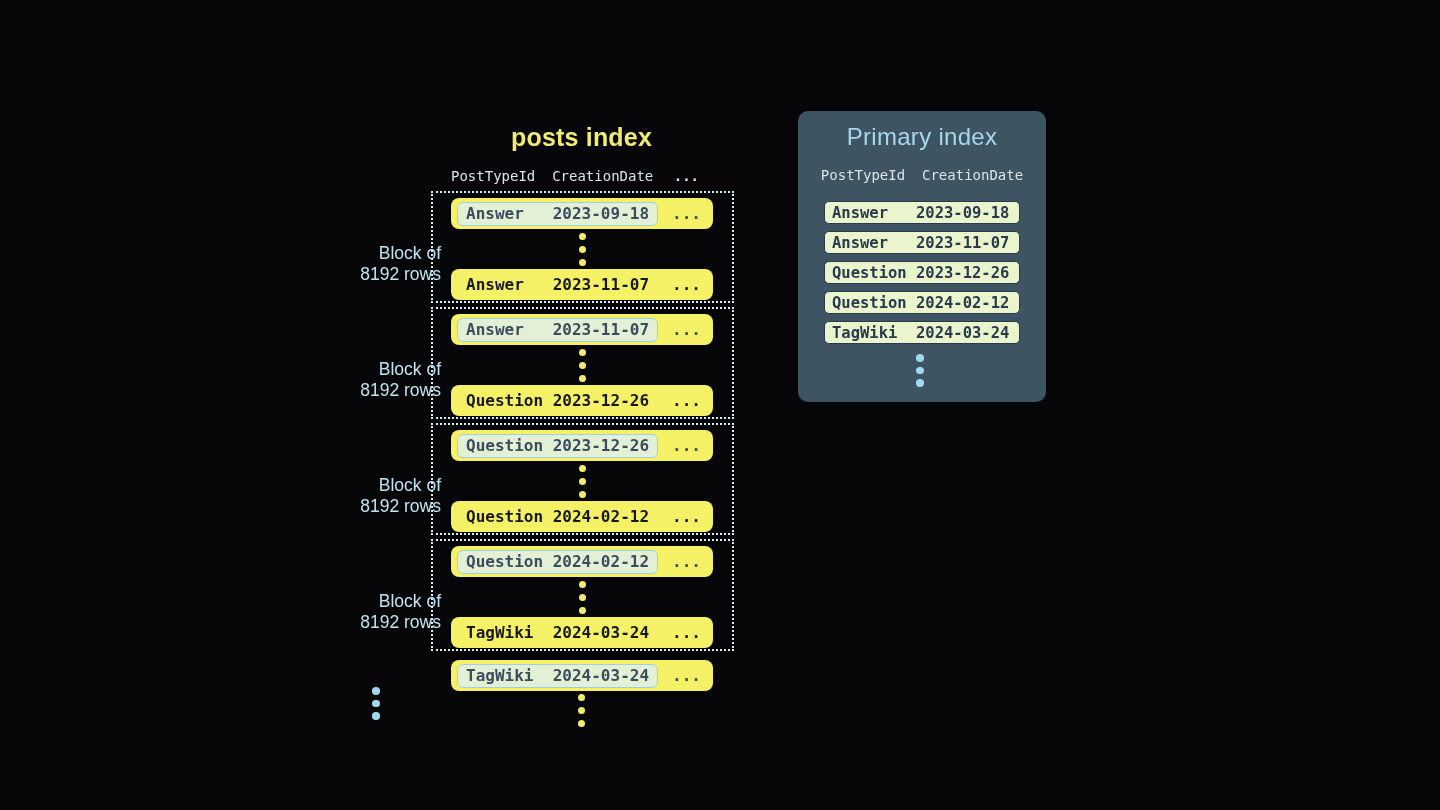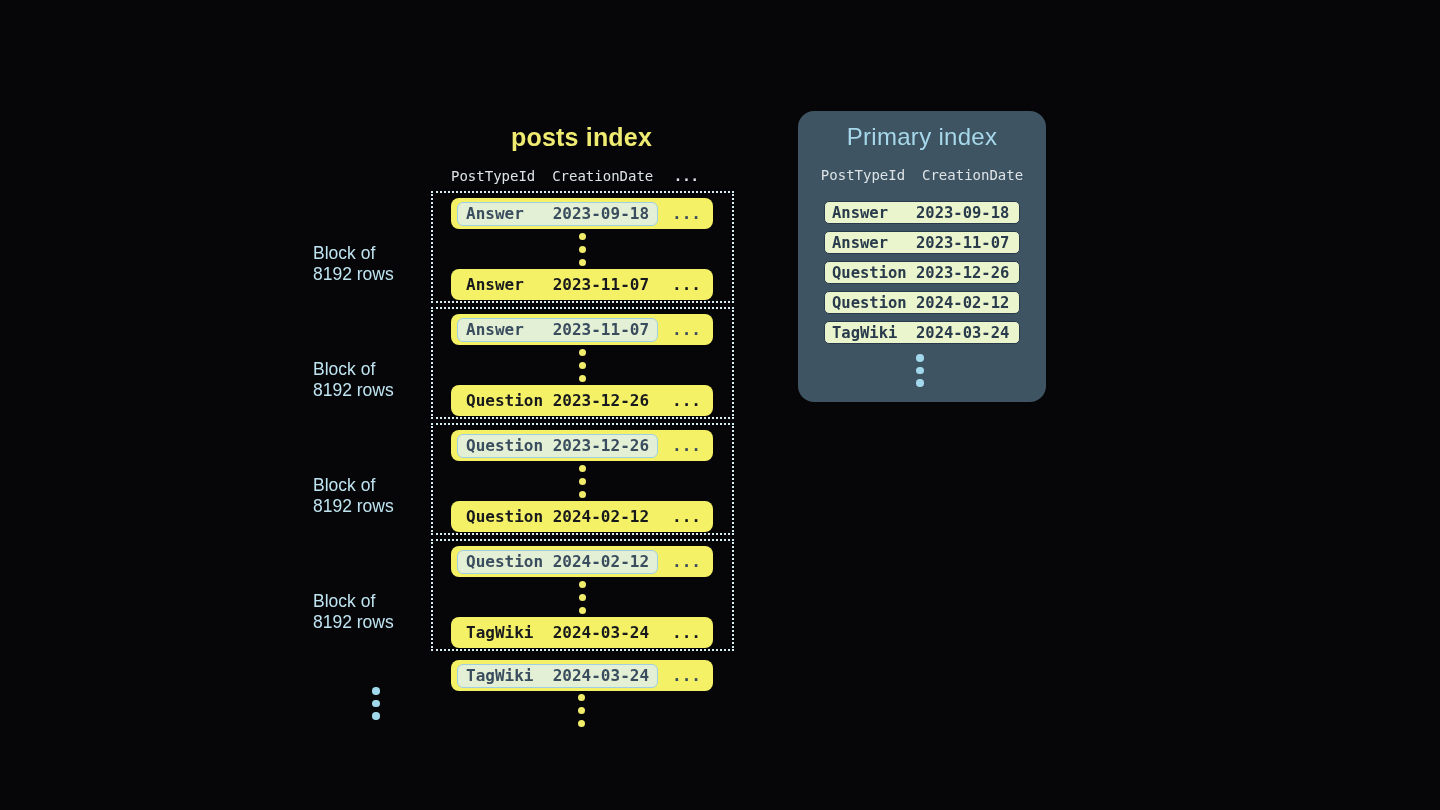--- a/index.html
+++ b/index.html
@@ -38,21 +38,21 @@
     position:absolute;left:451px;top:167px;width:262px;height:17px;
     display:flex;align-items:center;color:var(--header-gray);font-size:14px;
   }
   .posts-header .hdr-ellipsis{margin-left:auto;padding-right:14px;font-weight:700;}
 
   .block{
     position:absolute;left:431px;width:299px;height:108px;
     border:2px dotted var(--dotted-border);
   }
   .block-label{
-    position:absolute;left:313px;width:128px;text-align:left;
+    position:absolute;left:313px;width:128px;text-align:right;
     color:var(--label-blue);font-size:17.5px;line-height:21px;font-weight:400;
   }
   .row{
     position:absolute;left:18px;width:262px;height:31px;
     background:var(--table-yellow);border-radius:8px;
     display:flex;align-items:center;padding-left:6px;box-sizing:border-box;
   }
   .row-free{position:absolute;left:451px;width:262px;height:31px;
     background:var(--table-yellow);border-radius:8px;
     display:flex;align-items:center;padding-left:6px;box-sizing:border-box;}
@@ -71,21 +71,21 @@
 
   .vdots{position:absolute;display:flex;flex-direction:column;}
   .vdots .dot{border-radius:50%;}
   .vdots.yellow .dot{width:7px;height:7px;background:var(--yellow-dot);margin-top:6px;}
   .vdots.blue .dot{width:7.5px;height:7.5px;background:var(--blue-dot);margin-top:5px;}
   .vdots .dot:first-child{margin-top:0;}
 
   
   .panel{
     position:absolute;left:798px;top:111px;width:248px;height:291px;
-    background:var(--panel-bg);border-radius:16px;text-decoration:underline;
+    background:var(--panel-bg);border-radius:10px;text-decoration:underline;
   }
   .panel-title{
     position:absolute;top:12px;left:0;width:100%;text-align:center;
     color:var(--panel-title-blue);font-size:24px;font-weight:500;letter-spacing:.3px;
   }
   .panel-header{
     position:absolute;top:56px;left:0;width:100%;text-align:center;
     color:var(--header-gray);font-size:14px;
   }
   .pill{

